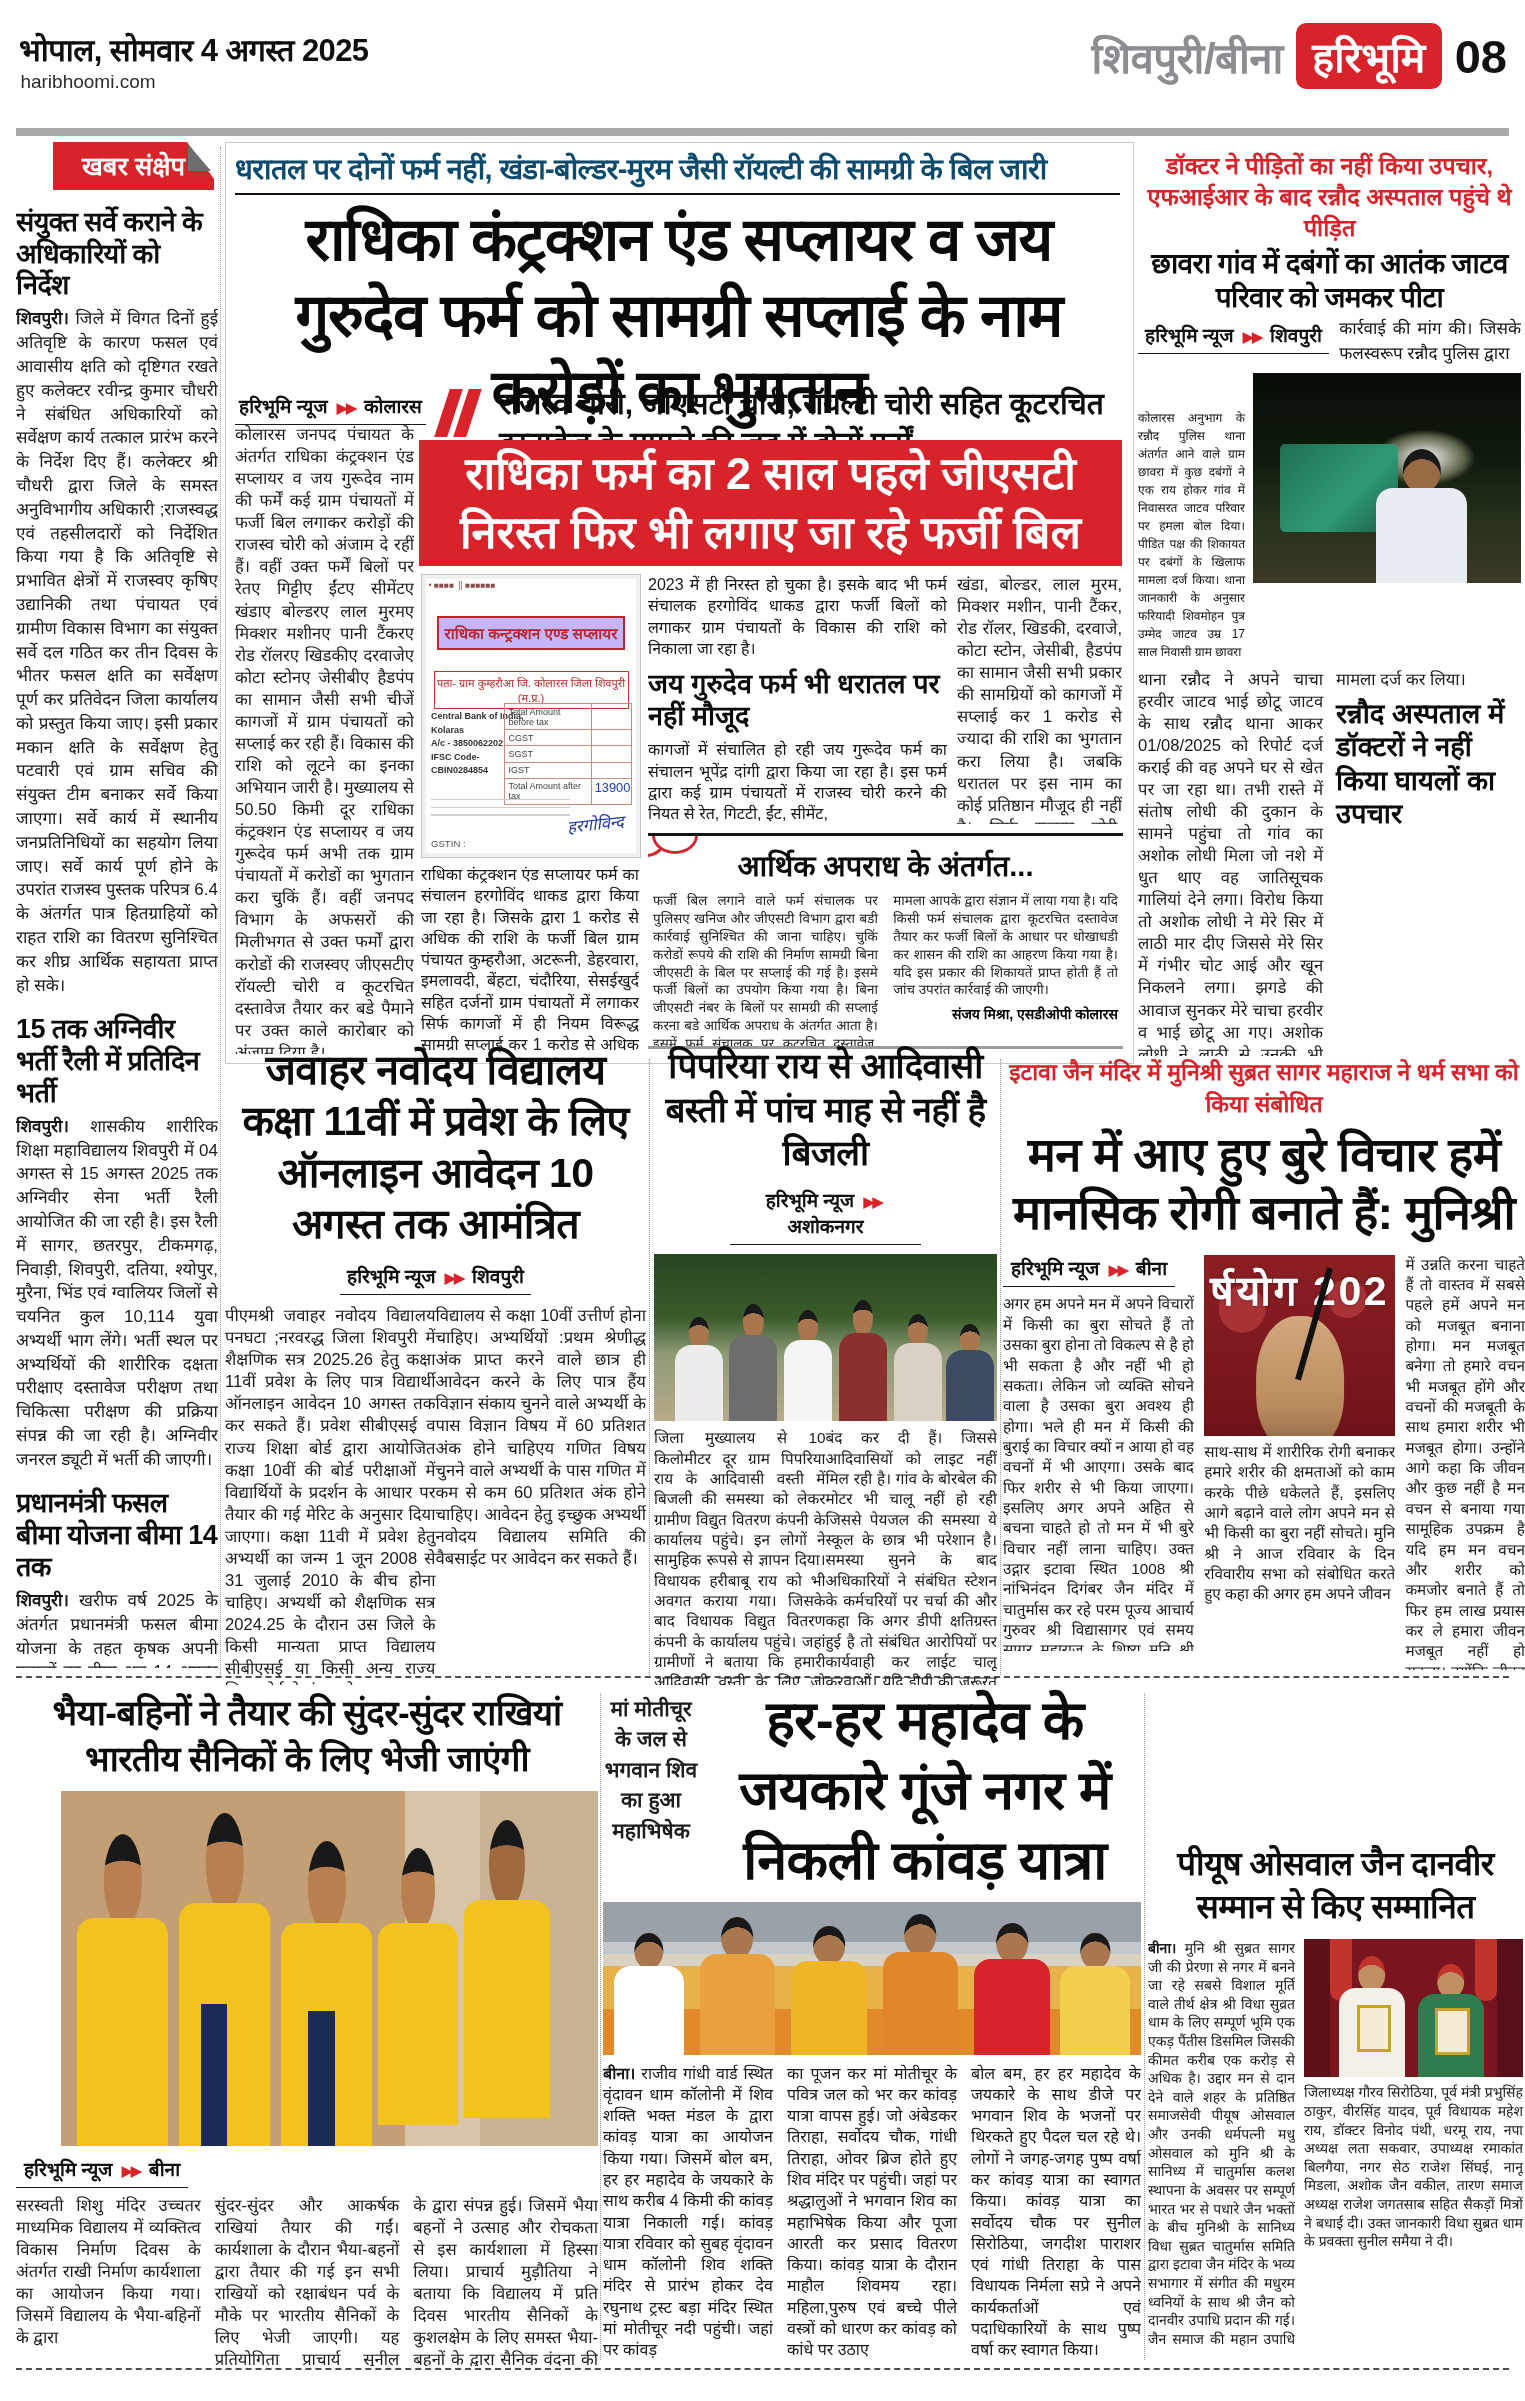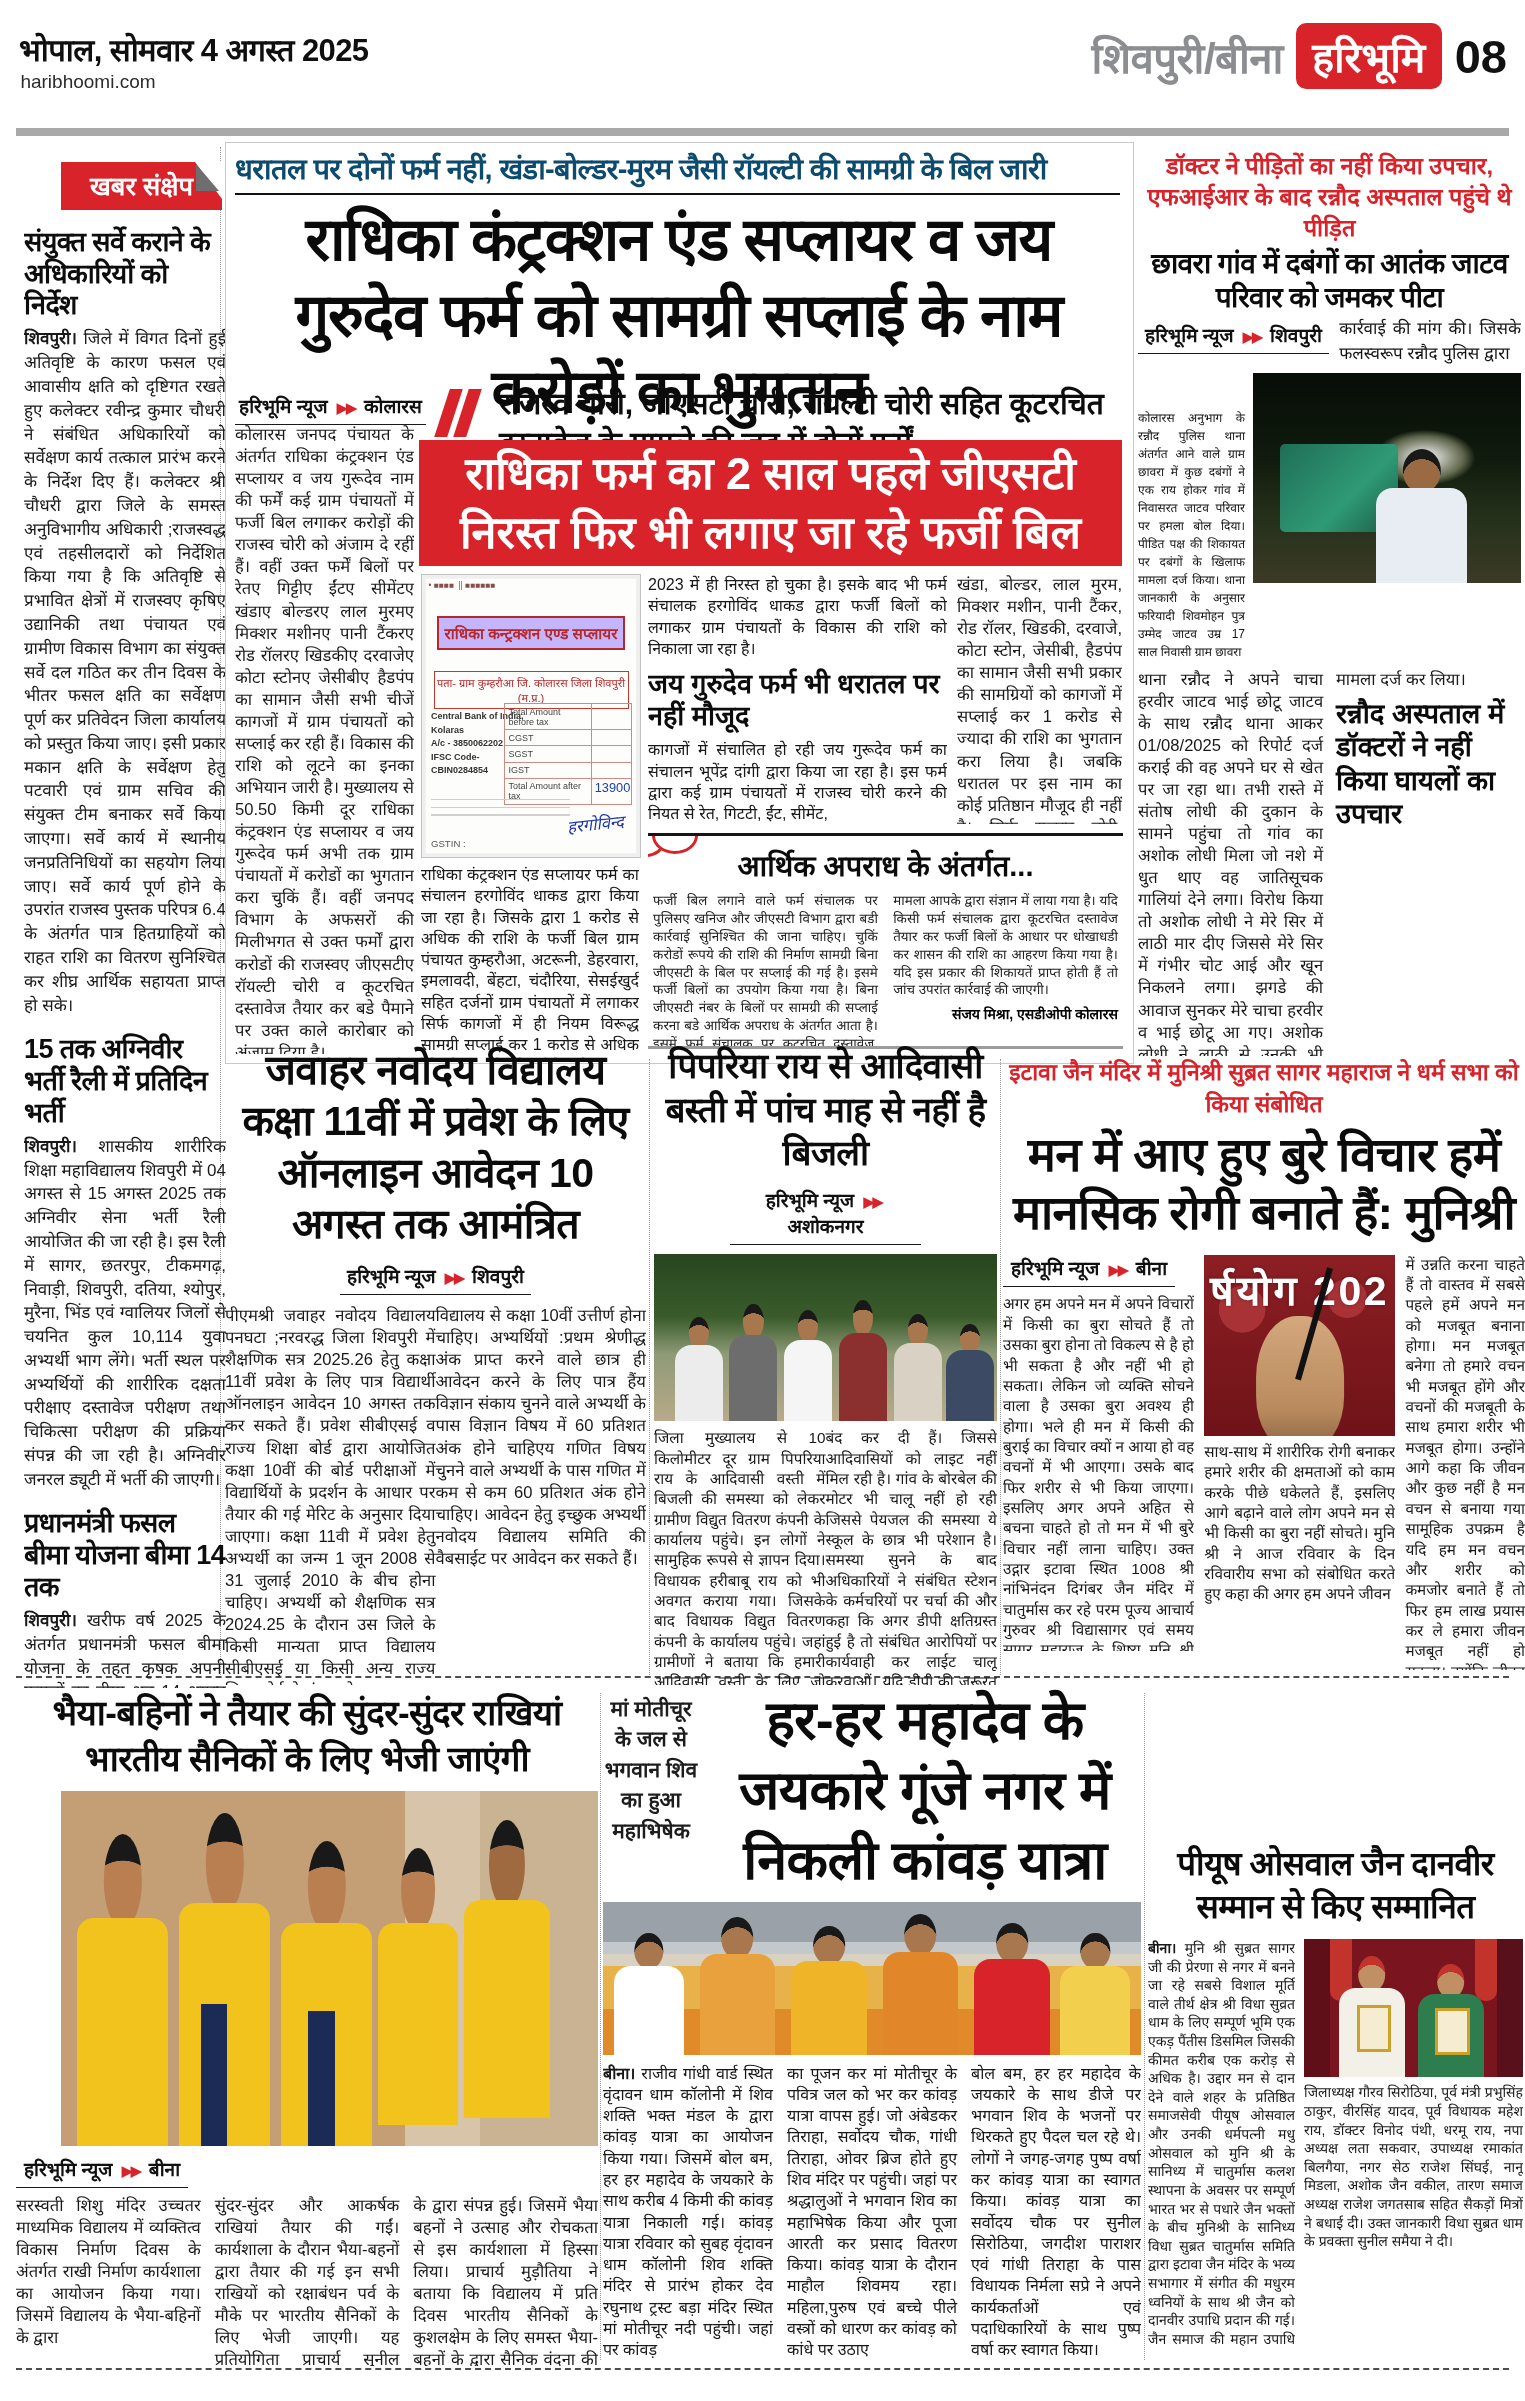--- a/index.html
+++ b/index.html
@@ -17,21 +17,21 @@
   .mast-edition{font-size:42px;font-weight:700;color:#8b8d90;letter-spacing:-0.6px;}
   .mast-brand{background:#d8232a;color:#fff;font-size:41px;font-weight:700;padding:5.1px 16.6px;border-radius:10.2px;}
   .mast-page{font-size:47px;font-weight:700;color:#111;}
   .mast-rule{left:16px;right:16px;top:128px;height:7.7px;background:#a9a9a9;}
 
   
   .vsep{border-left:1.9px dotted #9a9a9a;width:0;}
   .hdash{border-top:2.6px dashed #4d4d4d;height:0;}
 
   
-  .briefs{left:24px;top:142px;width:202px;height:1526px;margin-top:20px;}
+  .briefs{left:16px;top:142px;width:202px;height:1526px;}
   .briefs-header{position:relative;margin-left:37px;width:161px;background:#d8232a;color:#fff;
      font-size:25.5px;font-weight:700;text-align:center;padding:6.4px 0 7.7px;}
   .briefs-fold{position:absolute;right:0;top:0;width:0;height:0;border-top:37px solid #ffffff;border-left:27px solid transparent;}
   .briefs-fold2{position:absolute;right:3.2px;top:1.9px;width:0;height:0;border-bottom:27px solid #6e6e71;border-right:23px solid transparent;}
   .brief{margin-top:16.6px;}
   .brief h3{margin:0 0 5.1px;font-size:27px;line-height:1.18;font-weight:700;color:#0d0d0d;letter-spacing:-0.6px;}
   .brief p{margin:0;font-size:17px;line-height:1.4;text-align:justify;color:#191919;}
 
   
   .byline{font-size:19px;font-weight:700;color:#101010;text-align:center;padding-bottom:5.1px;border-bottom:1.9px solid #191919;}

